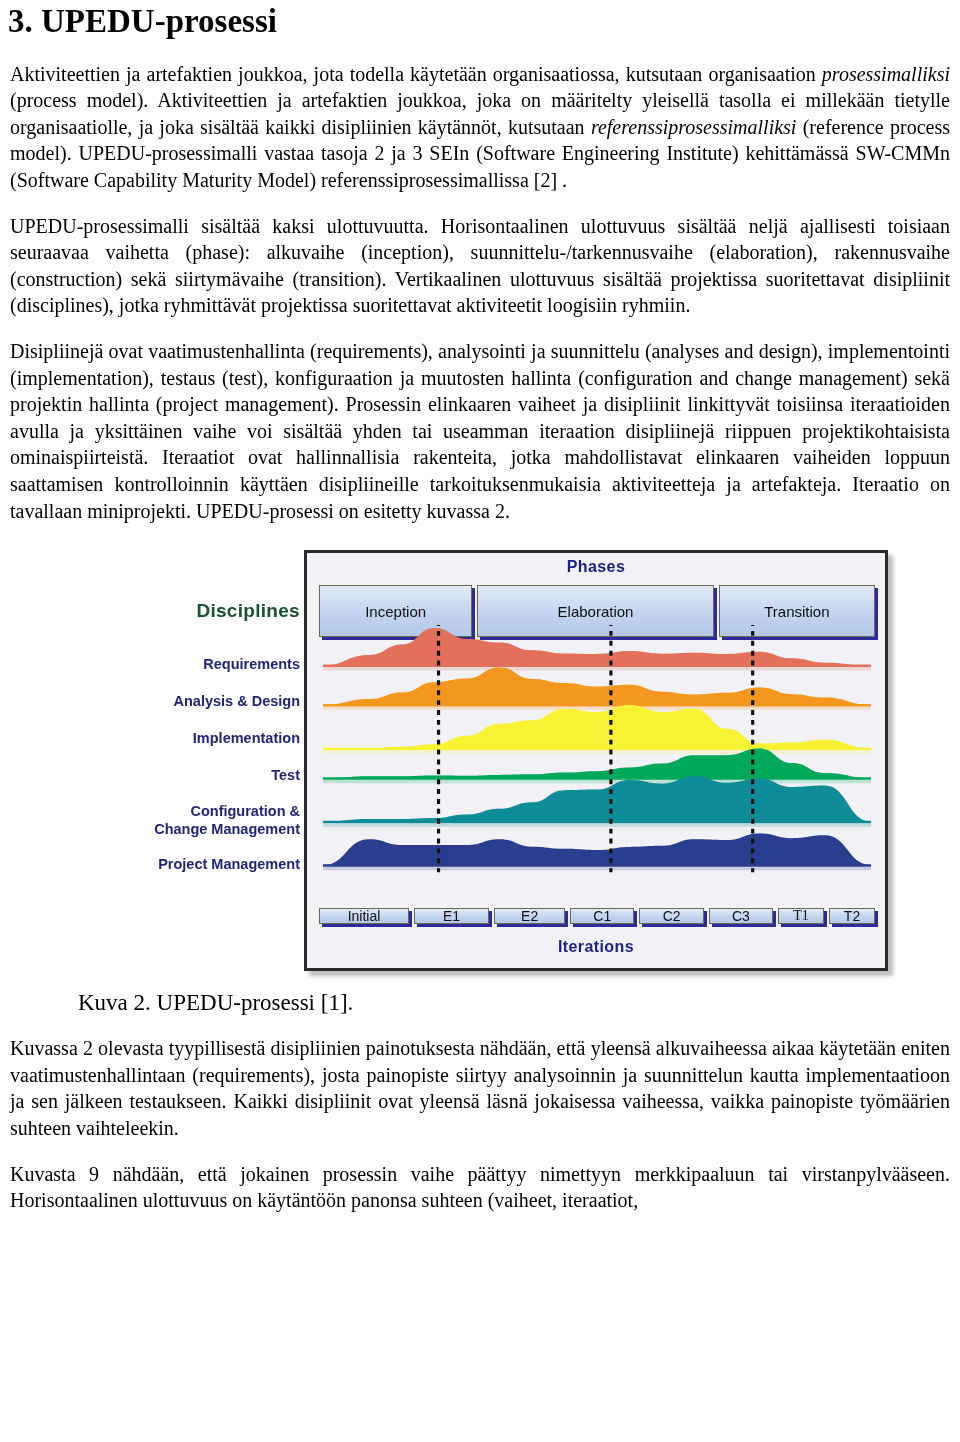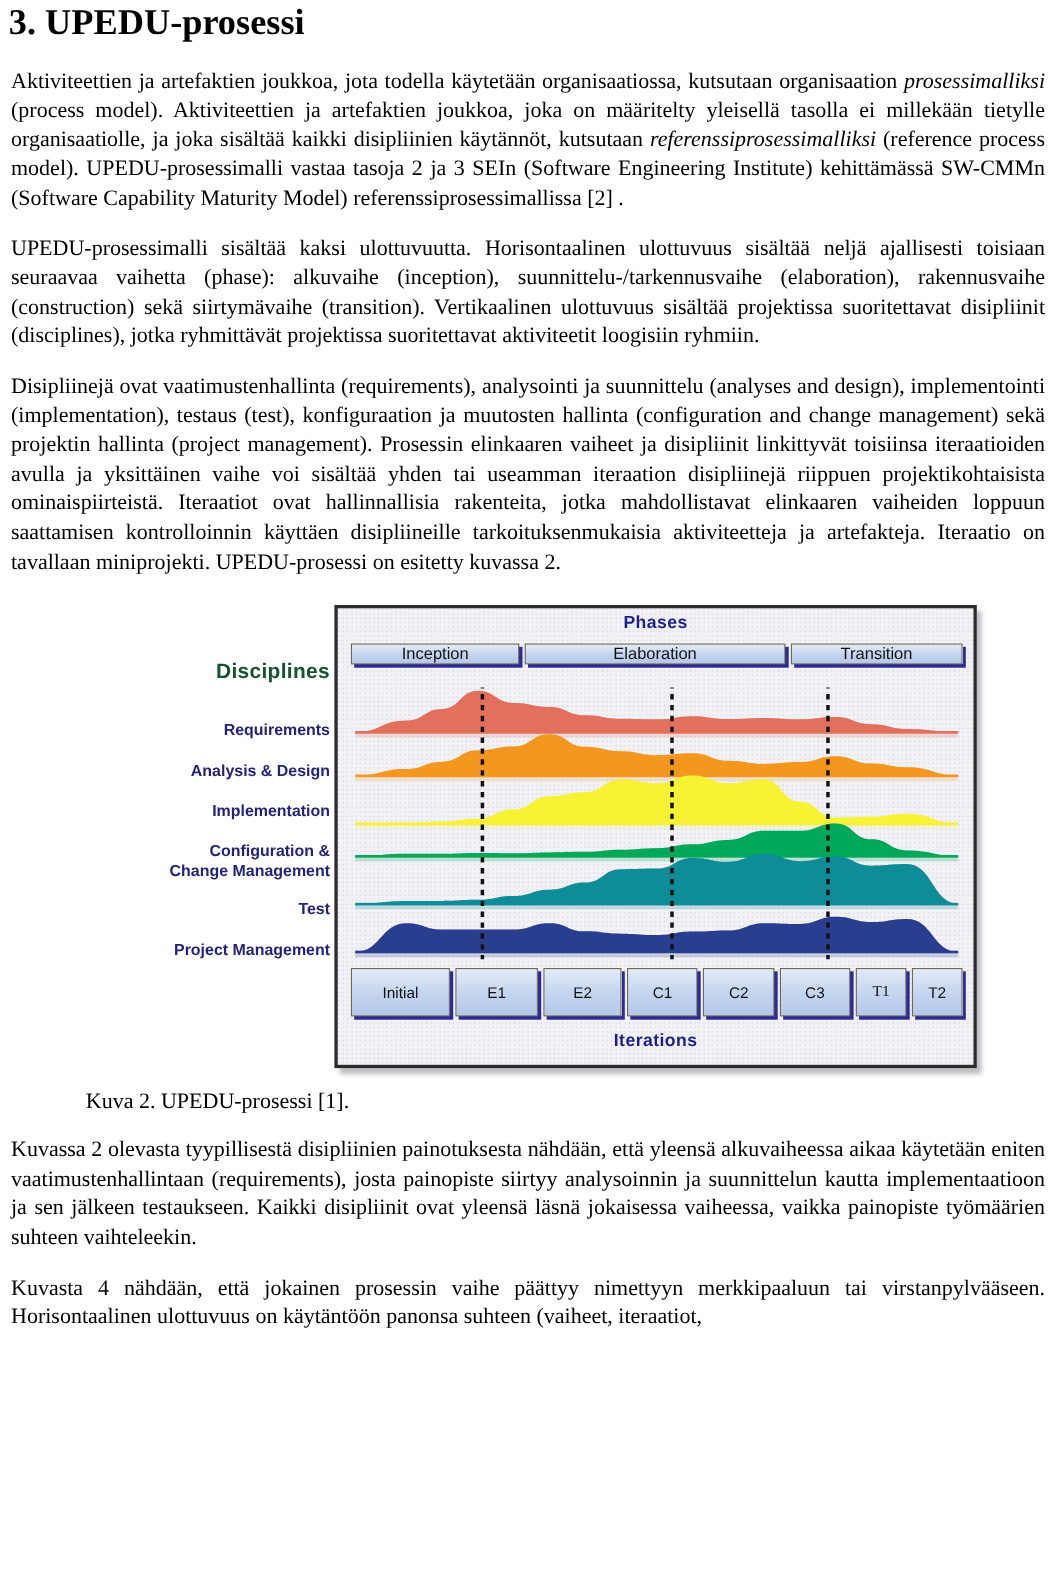--- a/index.html
+++ b/index.html
@@ -106,21 +106,21 @@
     font-size: 16px;
     font-weight: bold;
     color: #1a1f8e;
     letter-spacing: 0.4px;
   }
   .phase-row {
     position: absolute;
     top: 32px;
     left: 12px;
     right: 10px;
-    height: 19px;
+    height: 52px;
     display: flex;
     gap: 5px;
   }
   .box3d {
     background: linear-gradient(180deg,#e2eaf7 0%,#c3d4ef 55%,#b4c8ea 100%);
     border: 1px solid #6b6b4e;
     box-shadow: 3px 3px 0 #2c2a9c;
     font-family: "Liberation Sans", "DejaVu Sans", sans-serif;
     color: #111;
     display: flex;
@@ -129,21 +129,21 @@
     box-sizing: border-box;
     font-size: 14.5px;
   }
   .phase-row .box3d { font-size: 15px; }
 
   .iter-row {
     position: absolute;
     bottom: 44px;
     left: 12px;
     right: 10px;
-    height: 44px;
+    height: 16px;
     display: flex;
     gap: 5px;
   }
   .iter-row .box3d { font-size: 14px; }
   .iterations-title {
     position: absolute;
     bottom: 12px;
     left: 0;
     width: 100%;
     text-align: center;
@@ -157,21 +157,21 @@
   .curves {
     position: absolute;
     left: 12px;
     top: 72px;
     right: 10px;
     bottom: 84px;
   }
   .curves svg { display: block; width: 100%; height: 100%; }
 
   .caption {
-    font-size: 20px;
+    font-size: 23px;
     margin: 10px 0 0 78px;
     font-family: Liberation Serif, serif;
   }
 </style>
 </head>
 <body>
 
 <div class="page">
 
   <h1 class="doc-title">3. UPEDU-prosessi</h1>
@@ -185,25 +185,25 @@
   <div class="para">Disipliinejä ovat vaatimustenhallinta (requirements), analysointi ja suunnittelu (analyses and design), implementointi (implementation), testaus (test), konfiguraation ja muutosten hallinta (configuration and change management) sekä projektin hallinta (project management). Prosessin elinkaaren vaiheet ja disipliinit linkittyvät toisiinsa iteraatioiden avulla ja yksittäinen vaihe voi sisältää yhden tai useamman iteraation disipliinejä riippuen projektikohtaisista ominaispiirteistä. Iteraatiot ovat hallinnallisia rakenteita, jotka mahdollistavat elinkaaren vaiheiden loppuun saattamisen kontrolloinnin käyttäen disipliineille tarkoituksenmukaisia aktiviteetteja ja artefakteja. Iteraatio on tavallaan miniprojekti. UPEDU-prosessi on esitetty kuvassa 2.</div>
 
   <div class="figure-wrap">
     <div class="figure">
 
       <div class="disc-labels">
         <div class="disc-title">Disciplines</div>
         <div class="disc-item">Requirements</div>
         <div class="disc-item">Analysis &amp; Design</div>
         <div class="disc-item">Implementation</div>
+        <div class="disc-item">Test</div>
         <div class="disc-item two-line">
           <div>Configuration &amp;</div>
           <div>Change Management</div>
         </div>
-        <div class="disc-item">Test</div>
         <div class="disc-item">Project Management</div>
       </div>
 
       <div class="chart">
 
         <div class="phases-title">Phases</div>
 
         <div class="phase-row">
             <div class="box3d" style="flex: 1 1 0%;">
               <span>Inception</span>
@@ -289,15 +289,15 @@
       </div>
     </div>
   </div>
 
   <div class="caption">Kuva 2. UPEDU-prosessi [1].</div>
 
   <div class="gap"></div>
   <div class="para">Kuvassa 2 olevasta tyypillisestä disipliinien painotuksesta nähdään, että yleensä alkuvaiheessa aikaa käytetään  eniten vaatimustenhallintaan (requirements), josta painopiste siirtyy analysoinnin ja suunnittelun kautta implementaatioon ja sen jälkeen testaukseen. Kaikki disipliinit ovat yleensä läsnä jokaisessa vaiheessa, vaikka painopiste työmäärien suhteen vaihteleekin.</div>
 
   <div class="gap"></div>
-  <div class="para">Kuvasta 4 nähdään, että jokainen prosessin vaihe päättyy nimettyyn merkkipaaluun tai virstanpylvääseen. Horisontaalinen ulottuvuus on käytäntöön panonsa suhteen (vaiheet, iteraatiot,</div>
+  <div class="para">Kuvasta 9 nähdään, että jokainen prosessin vaihe päättyy nimettyyn merkkipaaluun tai virstanpylvääseen. Horisontaalinen ulottuvuus on käytäntöön panonsa suhteen (vaiheet, iteraatiot,</div>
 
 </div>
 
 </body></html>

